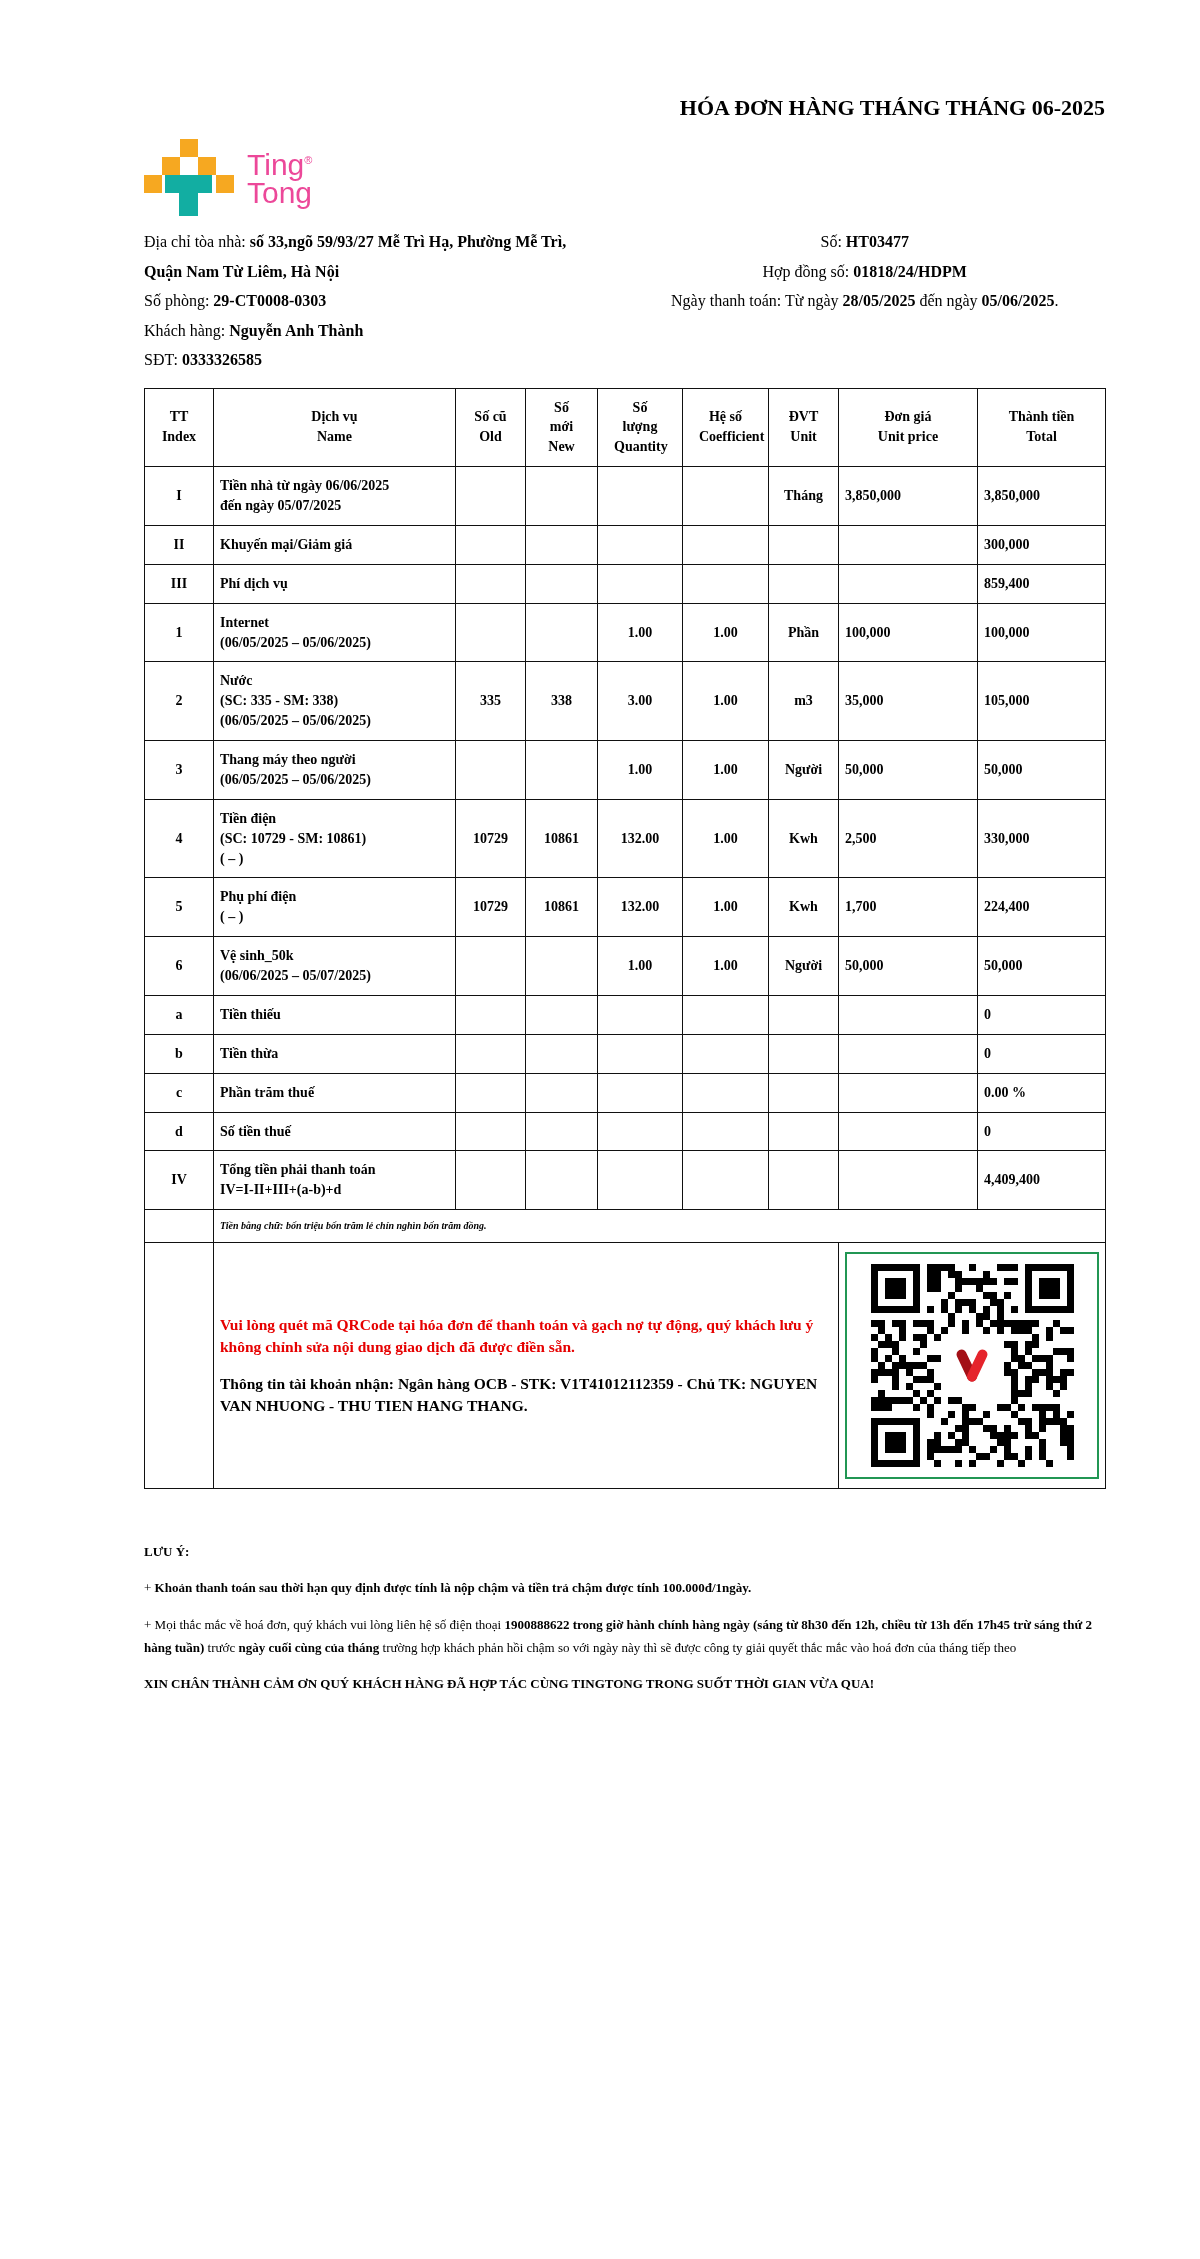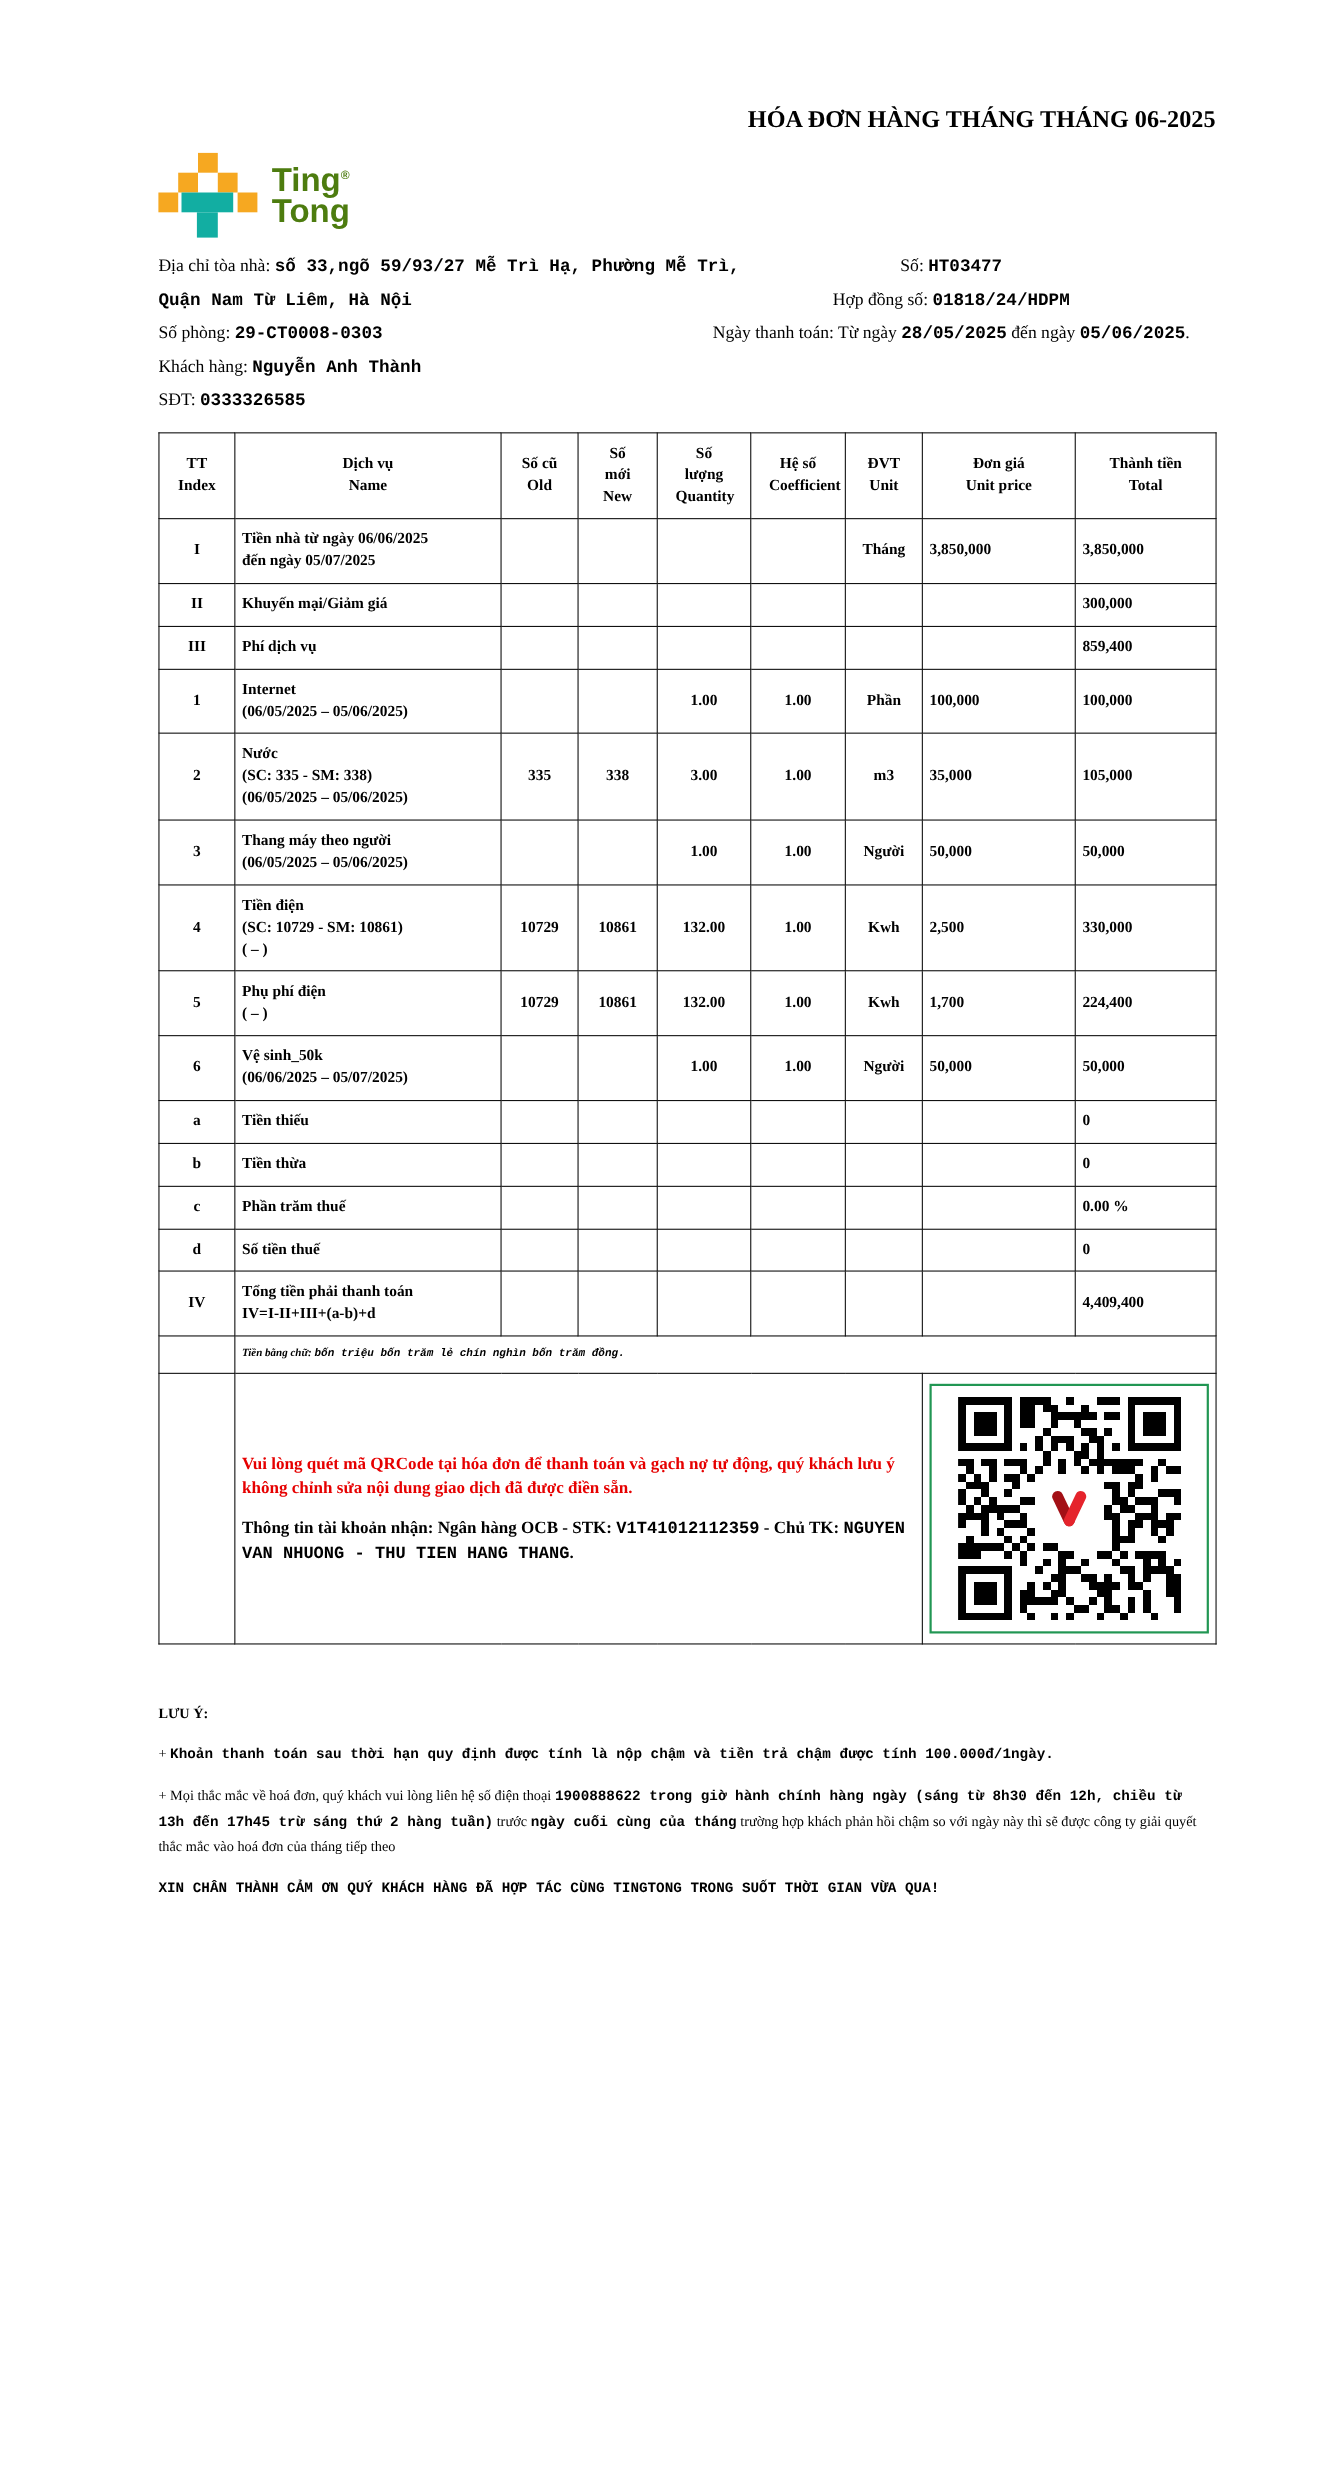--- a/index.html
+++ b/index.html
@@ -1,39 +1,39 @@
 <!DOCTYPE html>
 <html><head>
 <meta charset="utf-8">
 <style>
   html,body{margin:0;padding:0;background:#fff;}
   .page{
     width:1200px;height:2259px;background:#fff;position:relative;
     font-family:"Liberation Serif","DejaVu Serif",serif;color:#000;overflow:hidden;
   }
   .content{padding:95px 95px 0 144px;box-sizing:border-box;}
-  span.b{font-weight:bold;font-family:Liberation Mono, monospace;}
+  span.b{font-weight:bold;}
   span.i{font-style:italic;}
 
   
   .header{display:flex;align-items:flex-start;}
   .logo{display:flex;gap:13px;margin-top:44px;}
   .logo-icon{position:relative;width:90px;height:78px;}
   .logo-icon i{position:absolute;display:block;}
   .sq{width:18px;height:18px;}
   .y{background:#F6A821;}
   .p1{left:36px;top:0;}
   .p2{left:18px;top:18px;}
   .p3{left:54px;top:18px;}
   .p4{left:0;top:36px;}
   .p5{left:72px;top:36px;}
   .bar{left:21px;top:36px;width:47px;height:18px;background:#12AEA2;}
   .stem{left:35px;top:54px;width:19px;height:23px;background:#12AEA2;}
-  .logo-text{font-family:"Liberation Sans","DejaVu Sans",sans-serif;font-weight:bold;
-    font-size:30px;line-height:0.93;color:#4d7c0f;margin-top:12px;}
+  .logo-text{font-family:"Liberation Sans","DejaVu Sans",sans-serif;font-weight:normal;
+    font-size:30px;line-height:0.93;color:#ec4899;margin-top:12px;}
   .logo-text sup{font-size:11px;vertical-align:super;}
   .title{margin:0 0 0 auto;width:470px;text-align:right;font-size:22px;font-weight:bold;line-height:1.22;}
 
   
   .info{display:flex;margin-top:10px;font-size:16px;}
   .info-left{width:50%;}
   .info-right{flex:1;text-align:center;}
   .info-line{line-height:29.5px;white-space:nowrap;}
 
   

